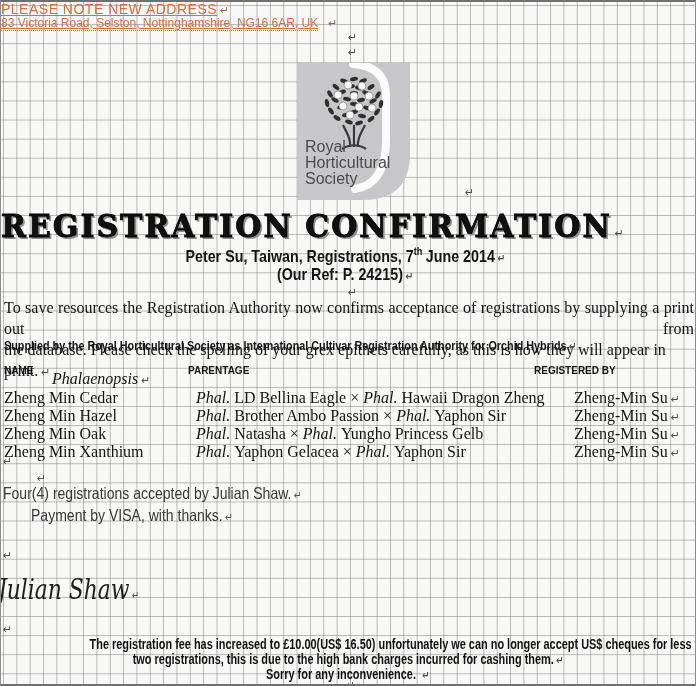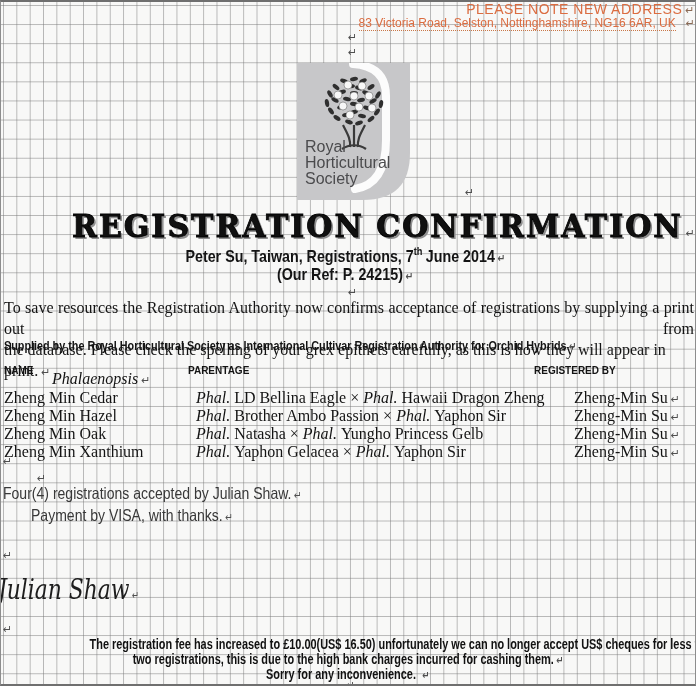--- a/index.html
+++ b/index.html
@@ -26,35 +26,35 @@
   .mk{
     font-family:"DejaVu Sans", sans-serif;
     font-size:11px; line-height:11px;
     color:#4f4f4f;
     display:inline-block;
     margin-left:3px;
     vertical-align:baseline;
   }
   .mka{position:absolute; margin:0;}
   
-  .notice{top:0;left:0;right:0;text-align:right;}
+  .notice{top:0;left:0;right:0;text-align:left;text-decoration:underline;}
   .notice-l1{
     font-family:"Liberation Sans", sans-serif;
     font-size:14px;line-height:15px;letter-spacing:.5px;
   }
   .notice-l2{
     font-family:"Liberation Sans", sans-serif;
     font-size:12px;line-height:13px;
   }
   .notice-l2 .addr{border-bottom:1px dotted #c97748;padding-bottom:0px;}
   .notice .mk{color:#8a6a55;}
   
   .logo{left:296px;top:61px;width:113px;height:137px;}
   
-  .titlebar{top:207px;left:0;right:0;text-align:right;white-space:nowrap;}
+  .titlebar{top:207px;left:0;right:0;text-align:left;white-space:nowrap;}
   .title-text{
     font-family:"DejaVu Serif", serif;
     font-weight:700;
     font-size:30px;line-height:36px;
     letter-spacing:2px;
     color:#101010;
     -webkit-text-stroke:.8px #000;
     text-shadow:2px 2px 0 #909090;
     display:inline-block;
     transform:scaleY(1.04);

